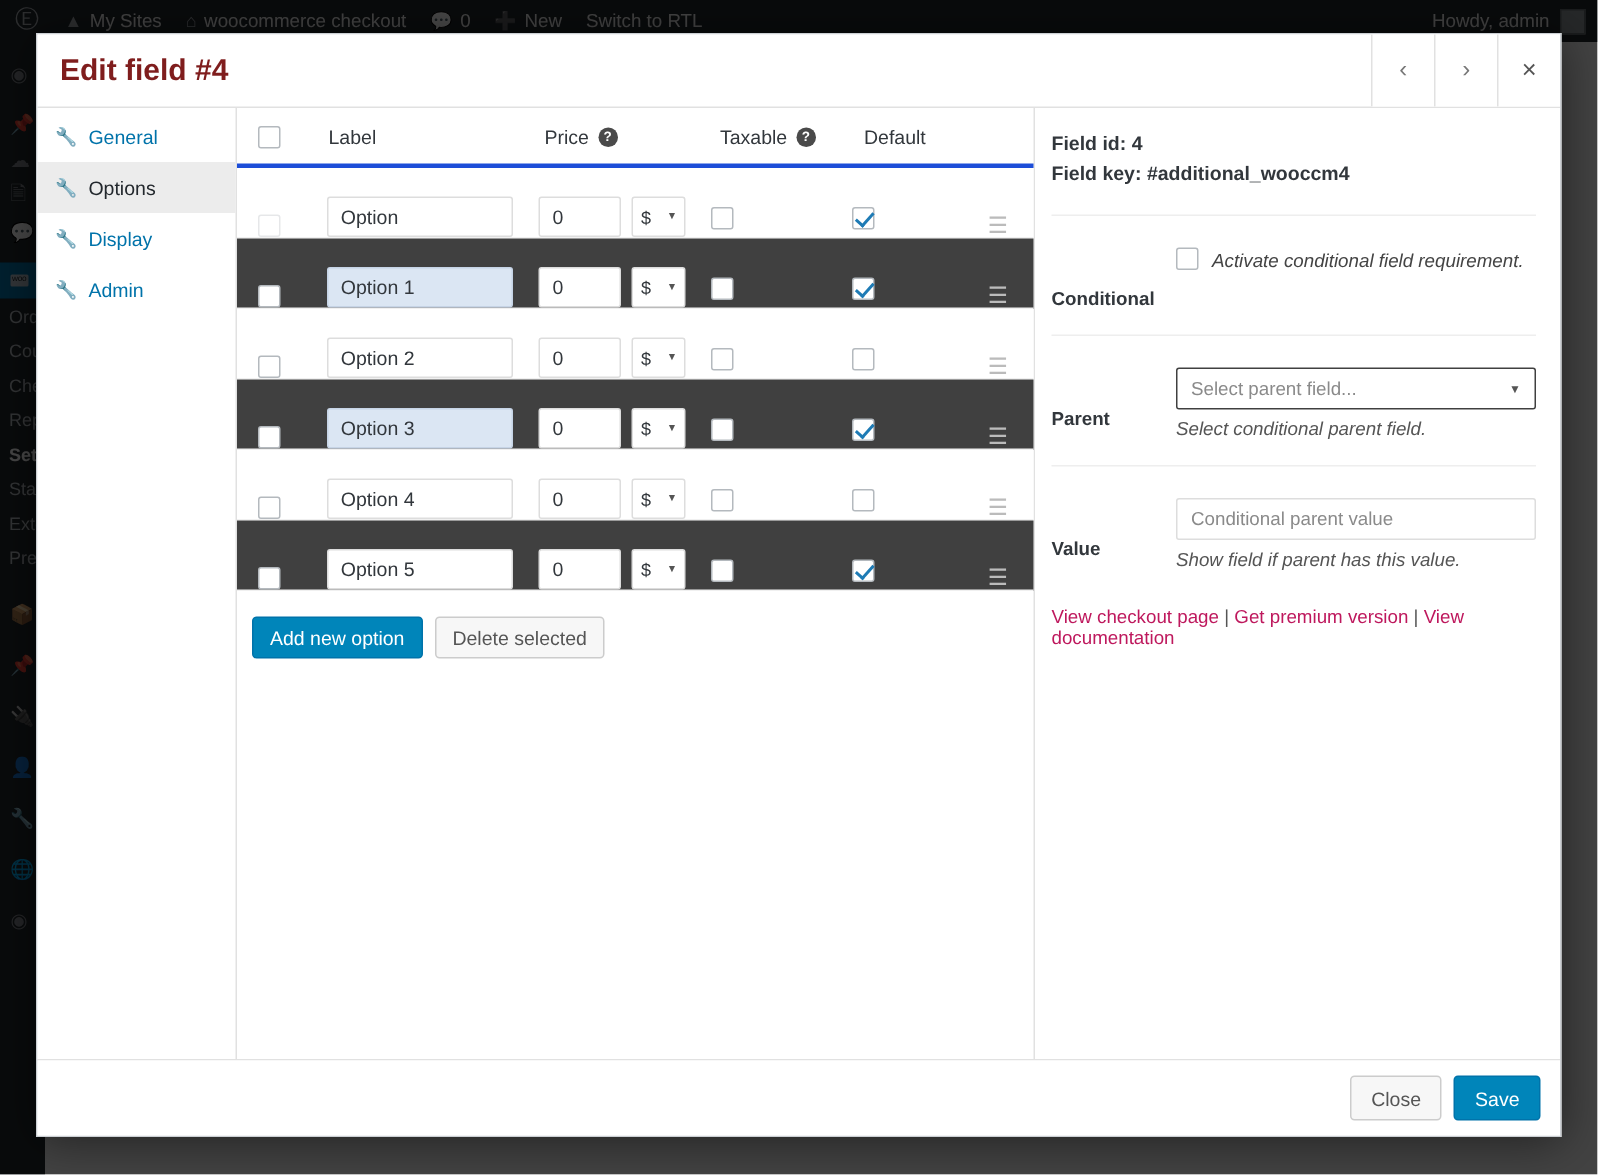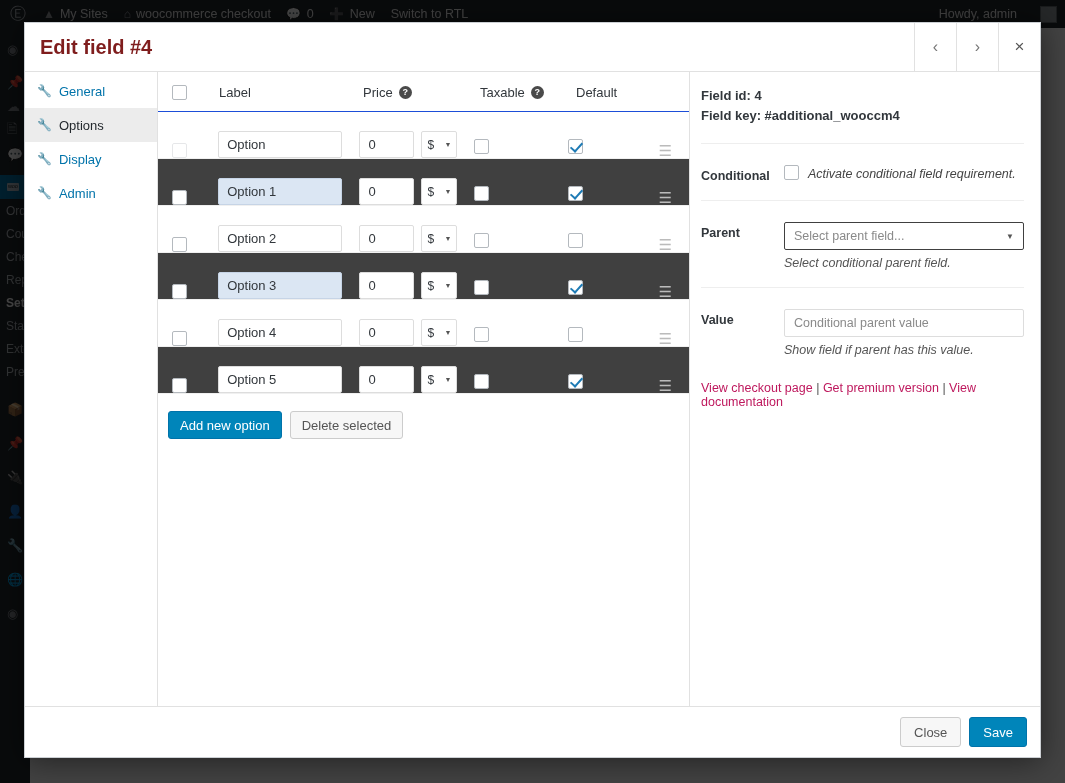--- a/index.html
+++ b/index.html
@@ -32,21 +32,21 @@
     height: 28px; padding: 0 8px;
     color: #eeeeee; white-space: nowrap;
   }
   .ab-logo {
     font-size: 16px; line-height: 1;
     color: #a0a5aa; padding: 0 9px 0 10px;
   }
   .ab-ico { color: #a0a5aa; font-size: 12px; display: inline-block; }
   .ab-right {
     margin-left: auto; display: flex; align-items: center;
-    gap: 23px; padding-right: 8px;
+    gap: 7px; padding-right: 8px;
   }
   .ab-avatar {
     width: 17px; height: 17px; background: #8a8f94;
     border: 1px solid #5f6468; display: inline-block;
   }
 
   .wp-sidebar {
     position: absolute; left: 0; top: 28px;
     width: 30px; height: 755px;
     background: #23282d;
@@ -158,21 +158,21 @@
     background: #fff;
     display: flex; flex-direction: column;
     min-width: 0;
     border-right: 1px solid #e1e1e1;
   }
 
   .opt-table { width: 100%; }
   .opt-head {
     display: flex; align-items: center;
     height: 40px;
-    border-bottom: 1px solid #1d4ed8;
+    border-bottom: 3px solid #1d4ed8;
     font-size: 13px; color: #32373c;
     padding-top: 2px;
   }
   .opt-row {
     display: flex; align-items: flex-end;
     height: 47px;
     border-bottom: 1px solid #f0f0f0;
     background: #fff;
   }
   .opt-row.alt { background: #404040; }
@@ -269,21 +269,21 @@
   .side-meta .v { font-weight: bold; }
   .side-hr { border: 0; border-top: 1px solid #eee; margin: 17px 0 0 0; }
 
   .side-row {
     display: flex; align-items: flex-start;
     padding-top: 21px;
   }
   .side-lbl {
     width: 83px; min-width: 83px;
     font-weight: bold; font-size: 12.5px;
-    color: #32373c; padding-top: 4px;
+    color: #32373c; padding-top: 4px; margin-top: 23px;
   }
   .side-ctl { flex: 1; }
   .side-hint {
     font-style: italic; color: #555;
     font-size: 12.5px; margin-top: 6px;
   }
   .side-inline-hint {
     font-style: italic; color: #444; font-size: 12.5px;
     padding-top: 2px; margin-left: 9px;
   }

